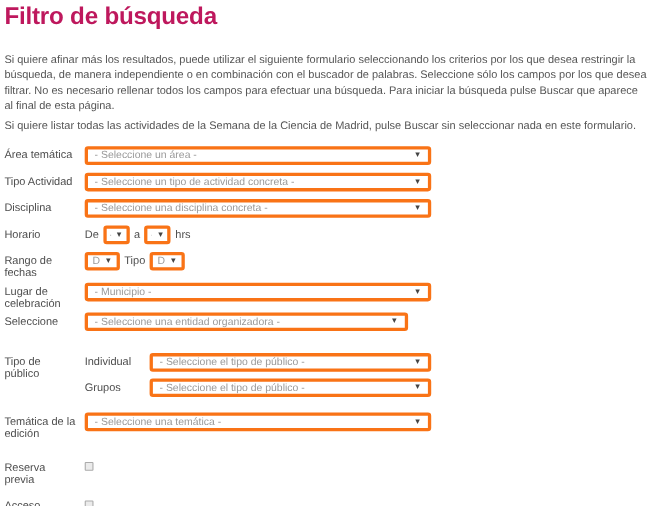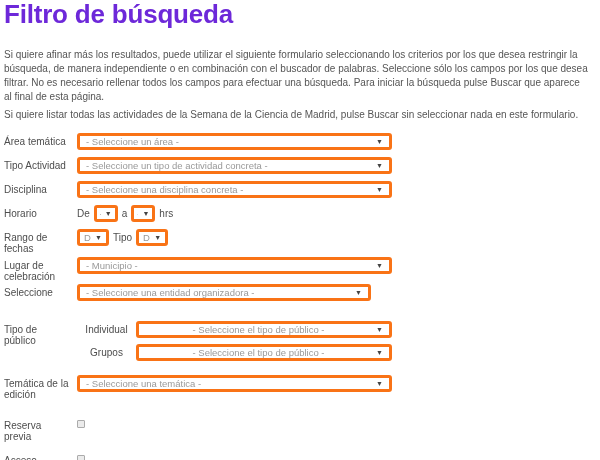--- a/index.html
+++ b/index.html
@@ -8,42 +8,42 @@
     width: 600px; height: 460px;
     background: #ffffff;
     font-family: "Liberation Sans", sans-serif;
     color: #4d4d4d;
     overflow: hidden;
   }
   .page { padding: 0 6px 0 4px; }
 
   h1.title {
     margin: 3px 0 0 0;
-    font-size: 26px; line-height: 23px;
-    font-weight: bold; color: #6d28d9;
+    font-size: 22px; line-height: 23px;
+    font-weight: bold; color: #be185d;
     letter-spacing: -0.2px;
   }
   p.intro {
     margin: 22px 4px 0 0;
     font-size: 10px; line-height: 14px;
     color: #555555;
   }
   p.intro + p.intro { margin-top: 4px; }
 
   .form { margin-top: 11px; }
 
   .row { display: flex; align-items: flex-start; margin-bottom: 7px; }
   .label {
     flex: 0 0 73px; width: 73px;
     font-size: 10px; line-height: 11px;
     color: #4d4d4d; padding-top: 3px; padding-right: 6px;
     white-space: pre-line;
   }
   .control { display: flex; align-items: center; }
-  .control.stack { display: block; text-align: center; }
+  .control.stack { display: block; }
 
   .select {
     height: 17px; background: #ffffff;
     border: 3px solid #f97316; border-radius: 3px;
     display: flex; align-items: center;
     padding: 0 6px; cursor: pointer;
   }
   .select .ph {
     flex: 1 1 auto; font-size: 9.5px; color: #999999;
     white-space: nowrap; overflow: hidden;

